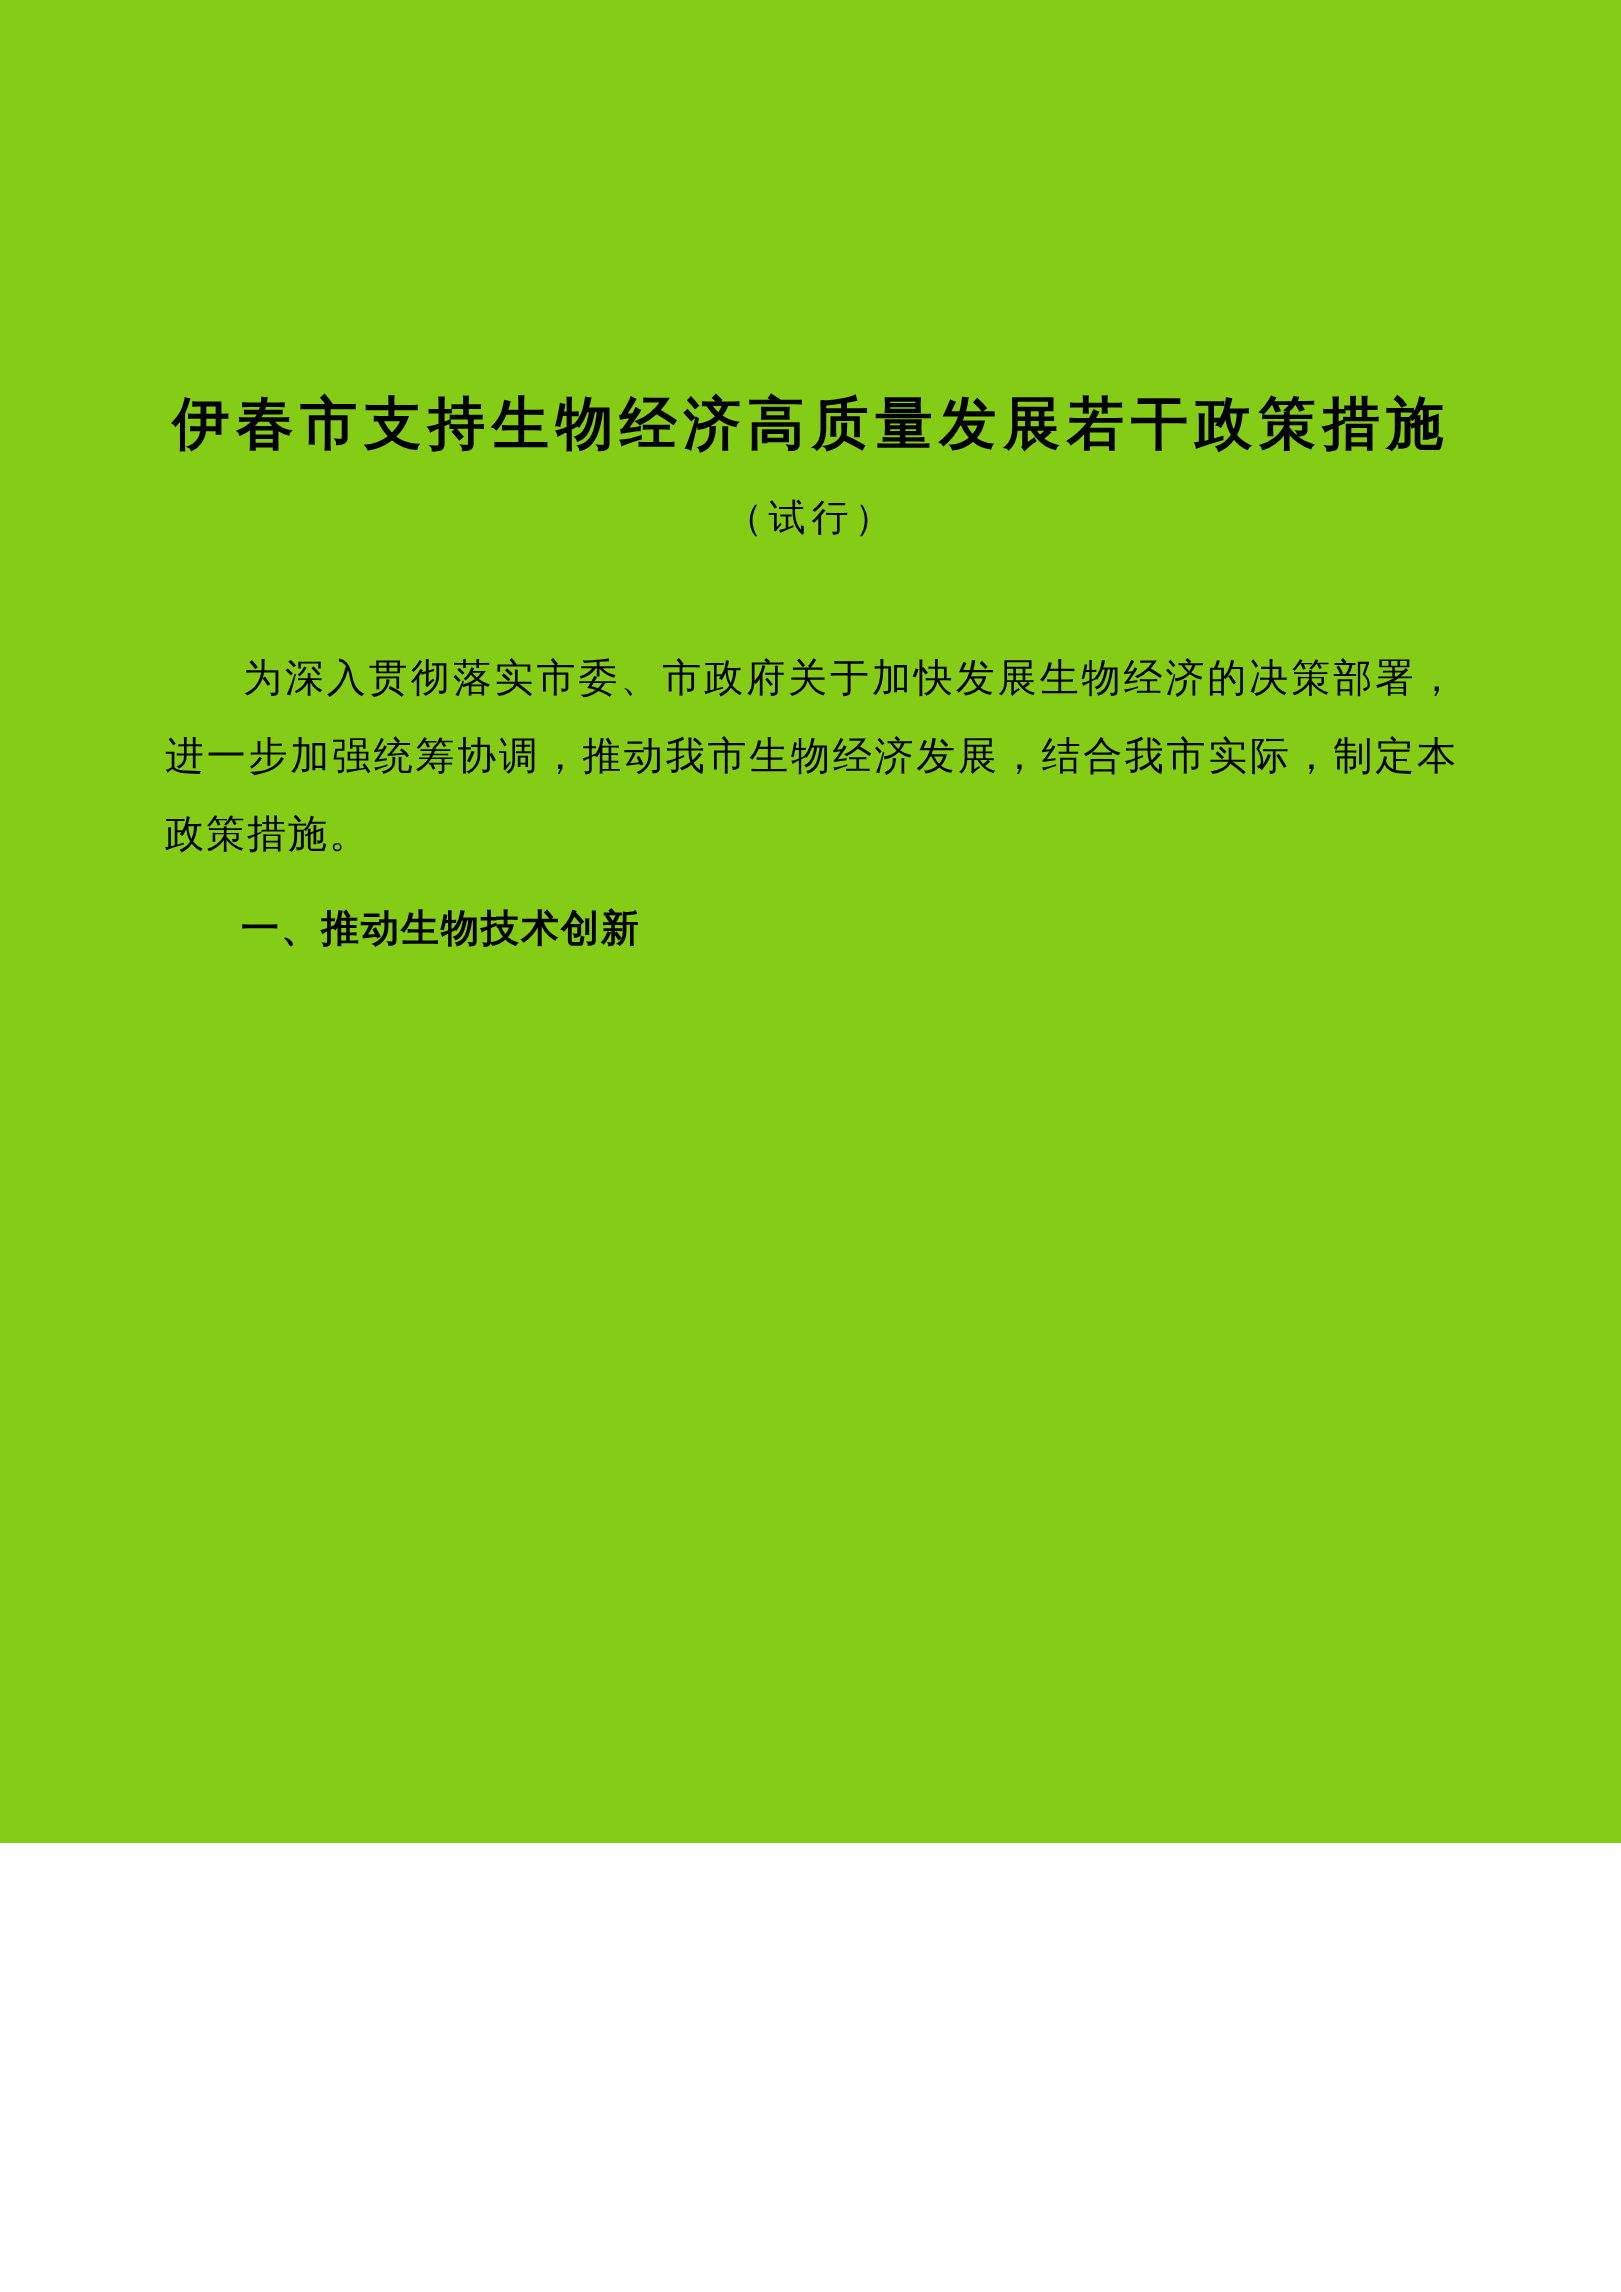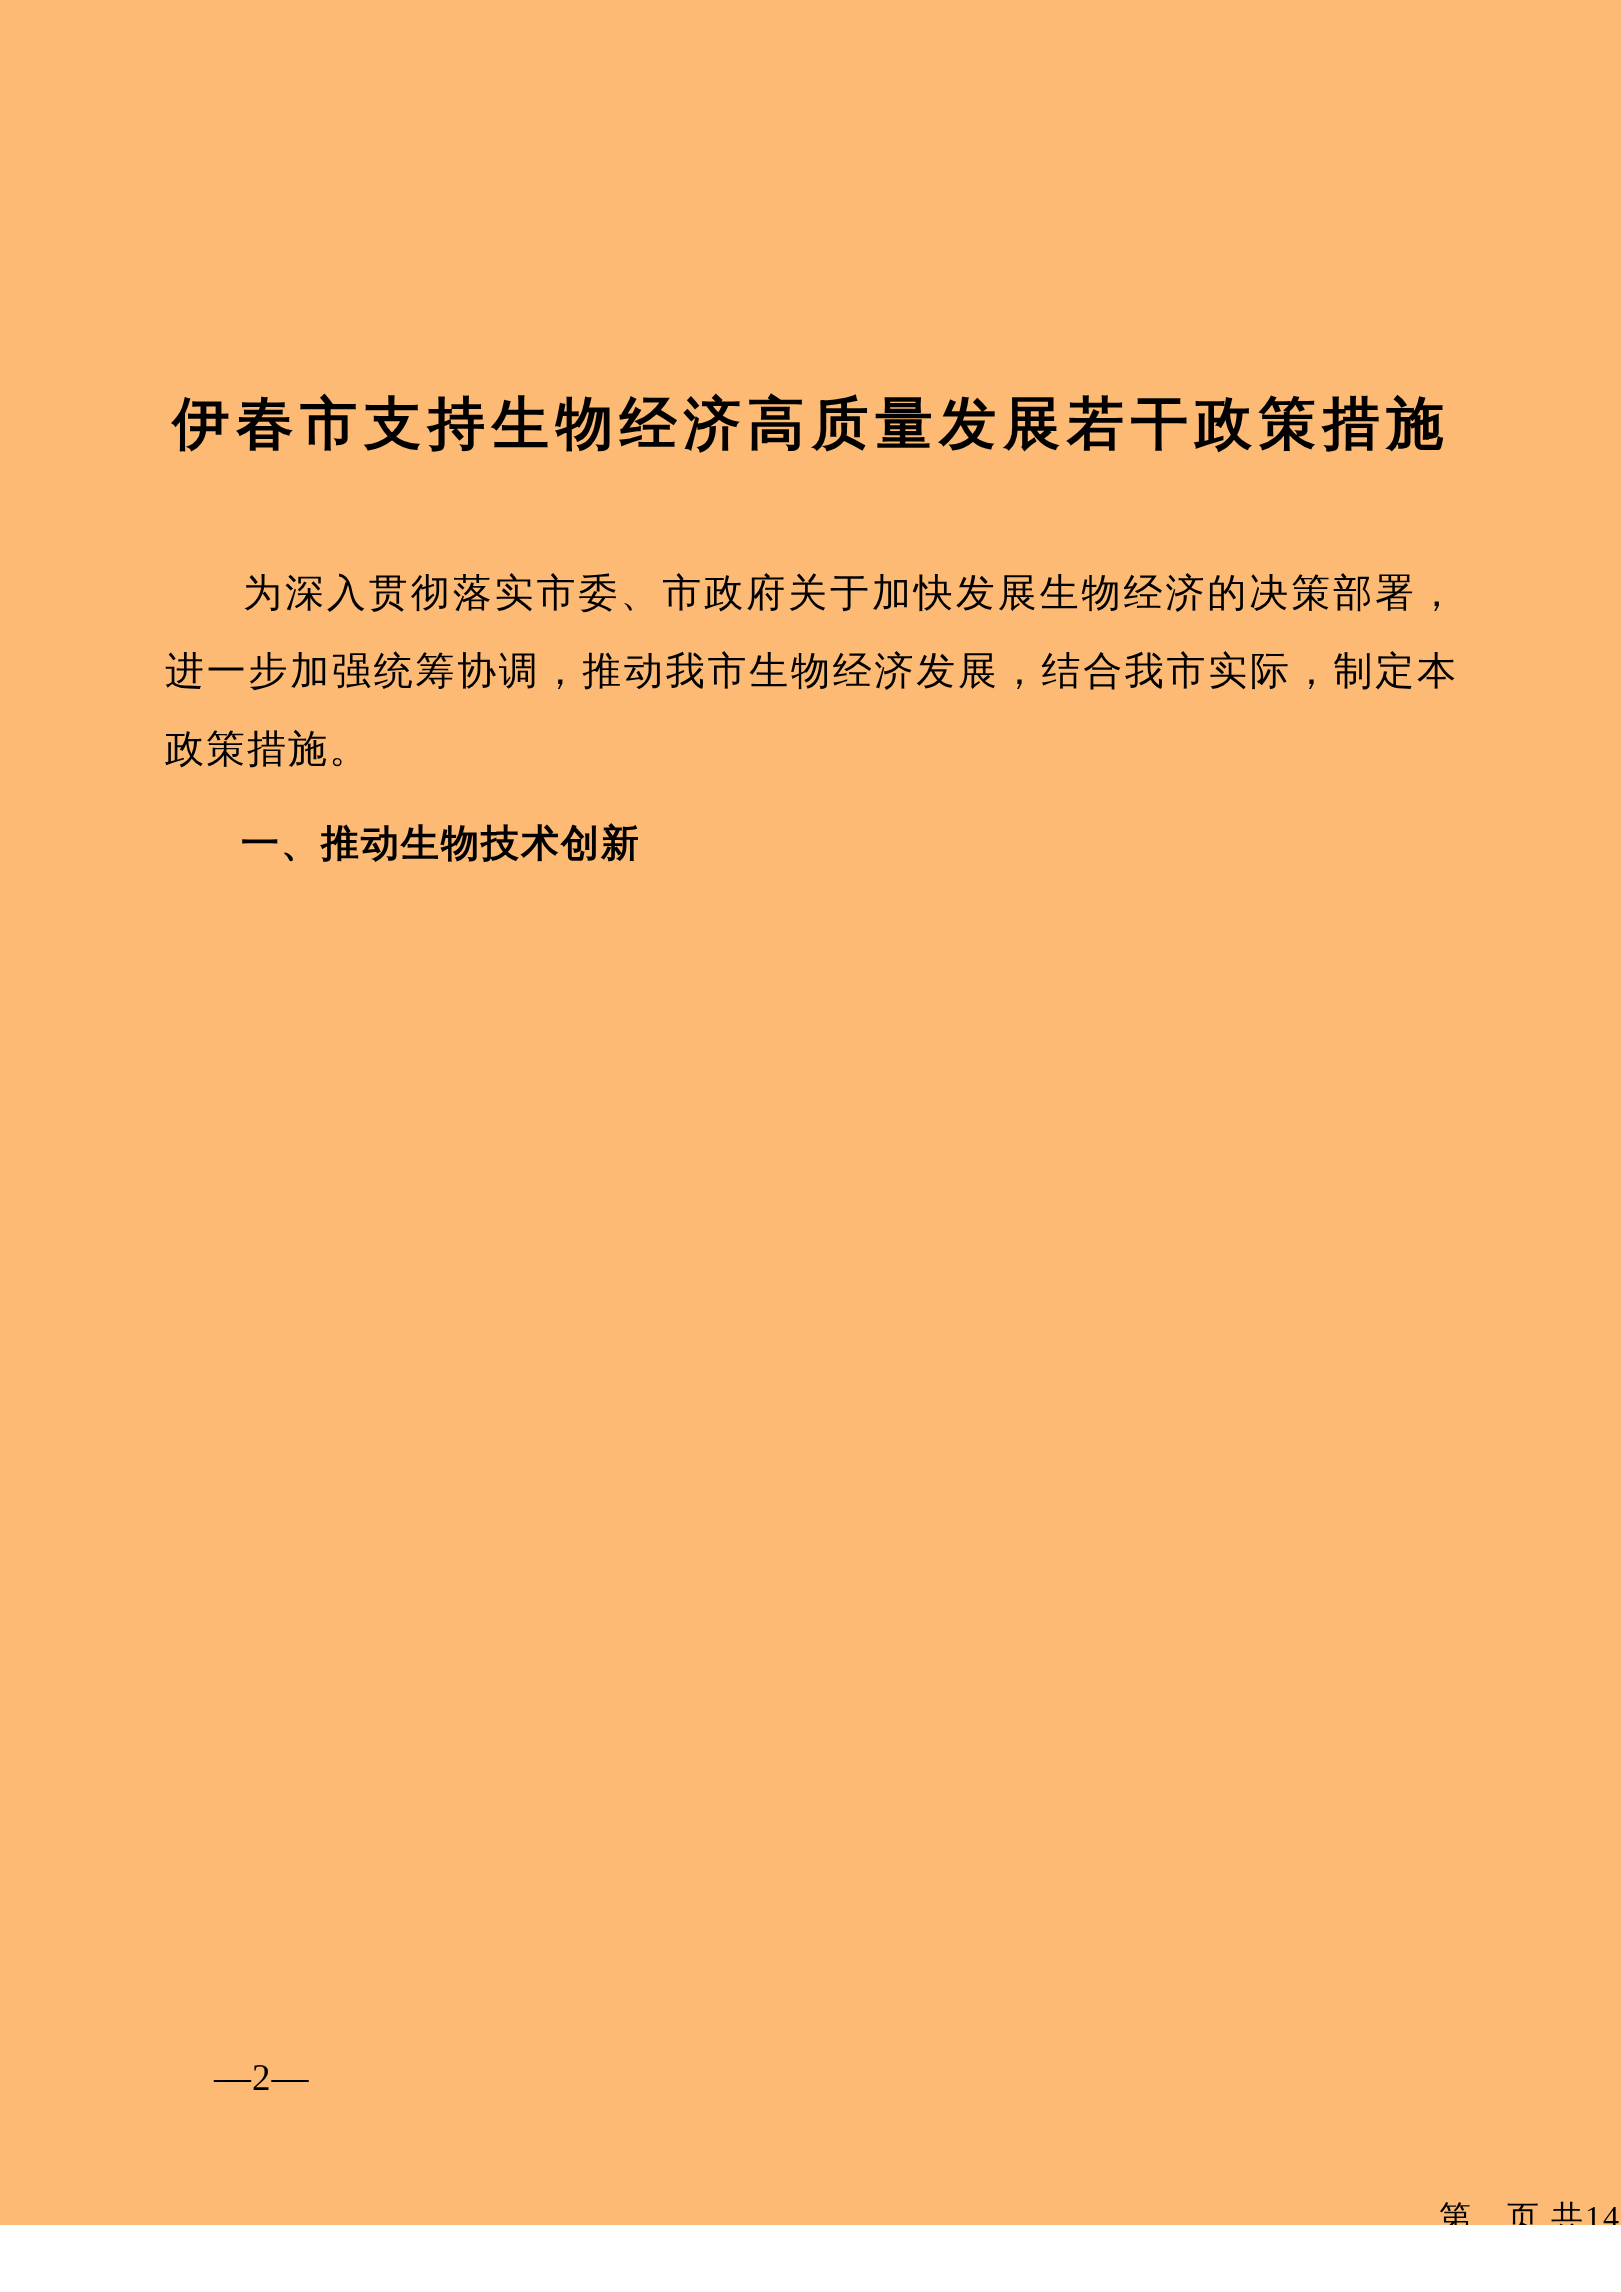--- a/index.html
+++ b/index.html
@@ -3,22 +3,22 @@
 <meta charset="utf-8">
 <style>
   html, body {
     margin: 0;
     padding: 0;
     background: #ffffff;
   }
   .page {
     position: relative;
     width: 1621px;
-    height: 2225px;
-    background: #fdba74;
+    height: 1843px;
+    background: #84cc16;
     font-family: "Liberation Serif", "DejaVu Serif", serif;
     color: #000000;
     overflow: hidden;
   }
   .content {
     position: absolute;
     left: 149px;
     width: 1325px;
     top: 390px;
   }
@@ -77,20 +77,21 @@
   }
 </style>
 </head>
 <body>
 
 <div class="page">
   <div class="content">
 
     <h1 class="doc-title">伊春市支持生物经济高质量发展若干政策措施</h1>
 
+    <div class="doc-subtitle">（试行）</div>
 
     <div class="body-text">
 
       <p>为深入贯彻落实市委、市政府关于加快发展生物经济的决策部署，进一步加强统筹协调，推动我市生物经济发展，结合我市实际，制定本政策措施。</p>
 
       <p class="section-heading">一、推动生物技术创新</p>
 
 
 
     </div>

